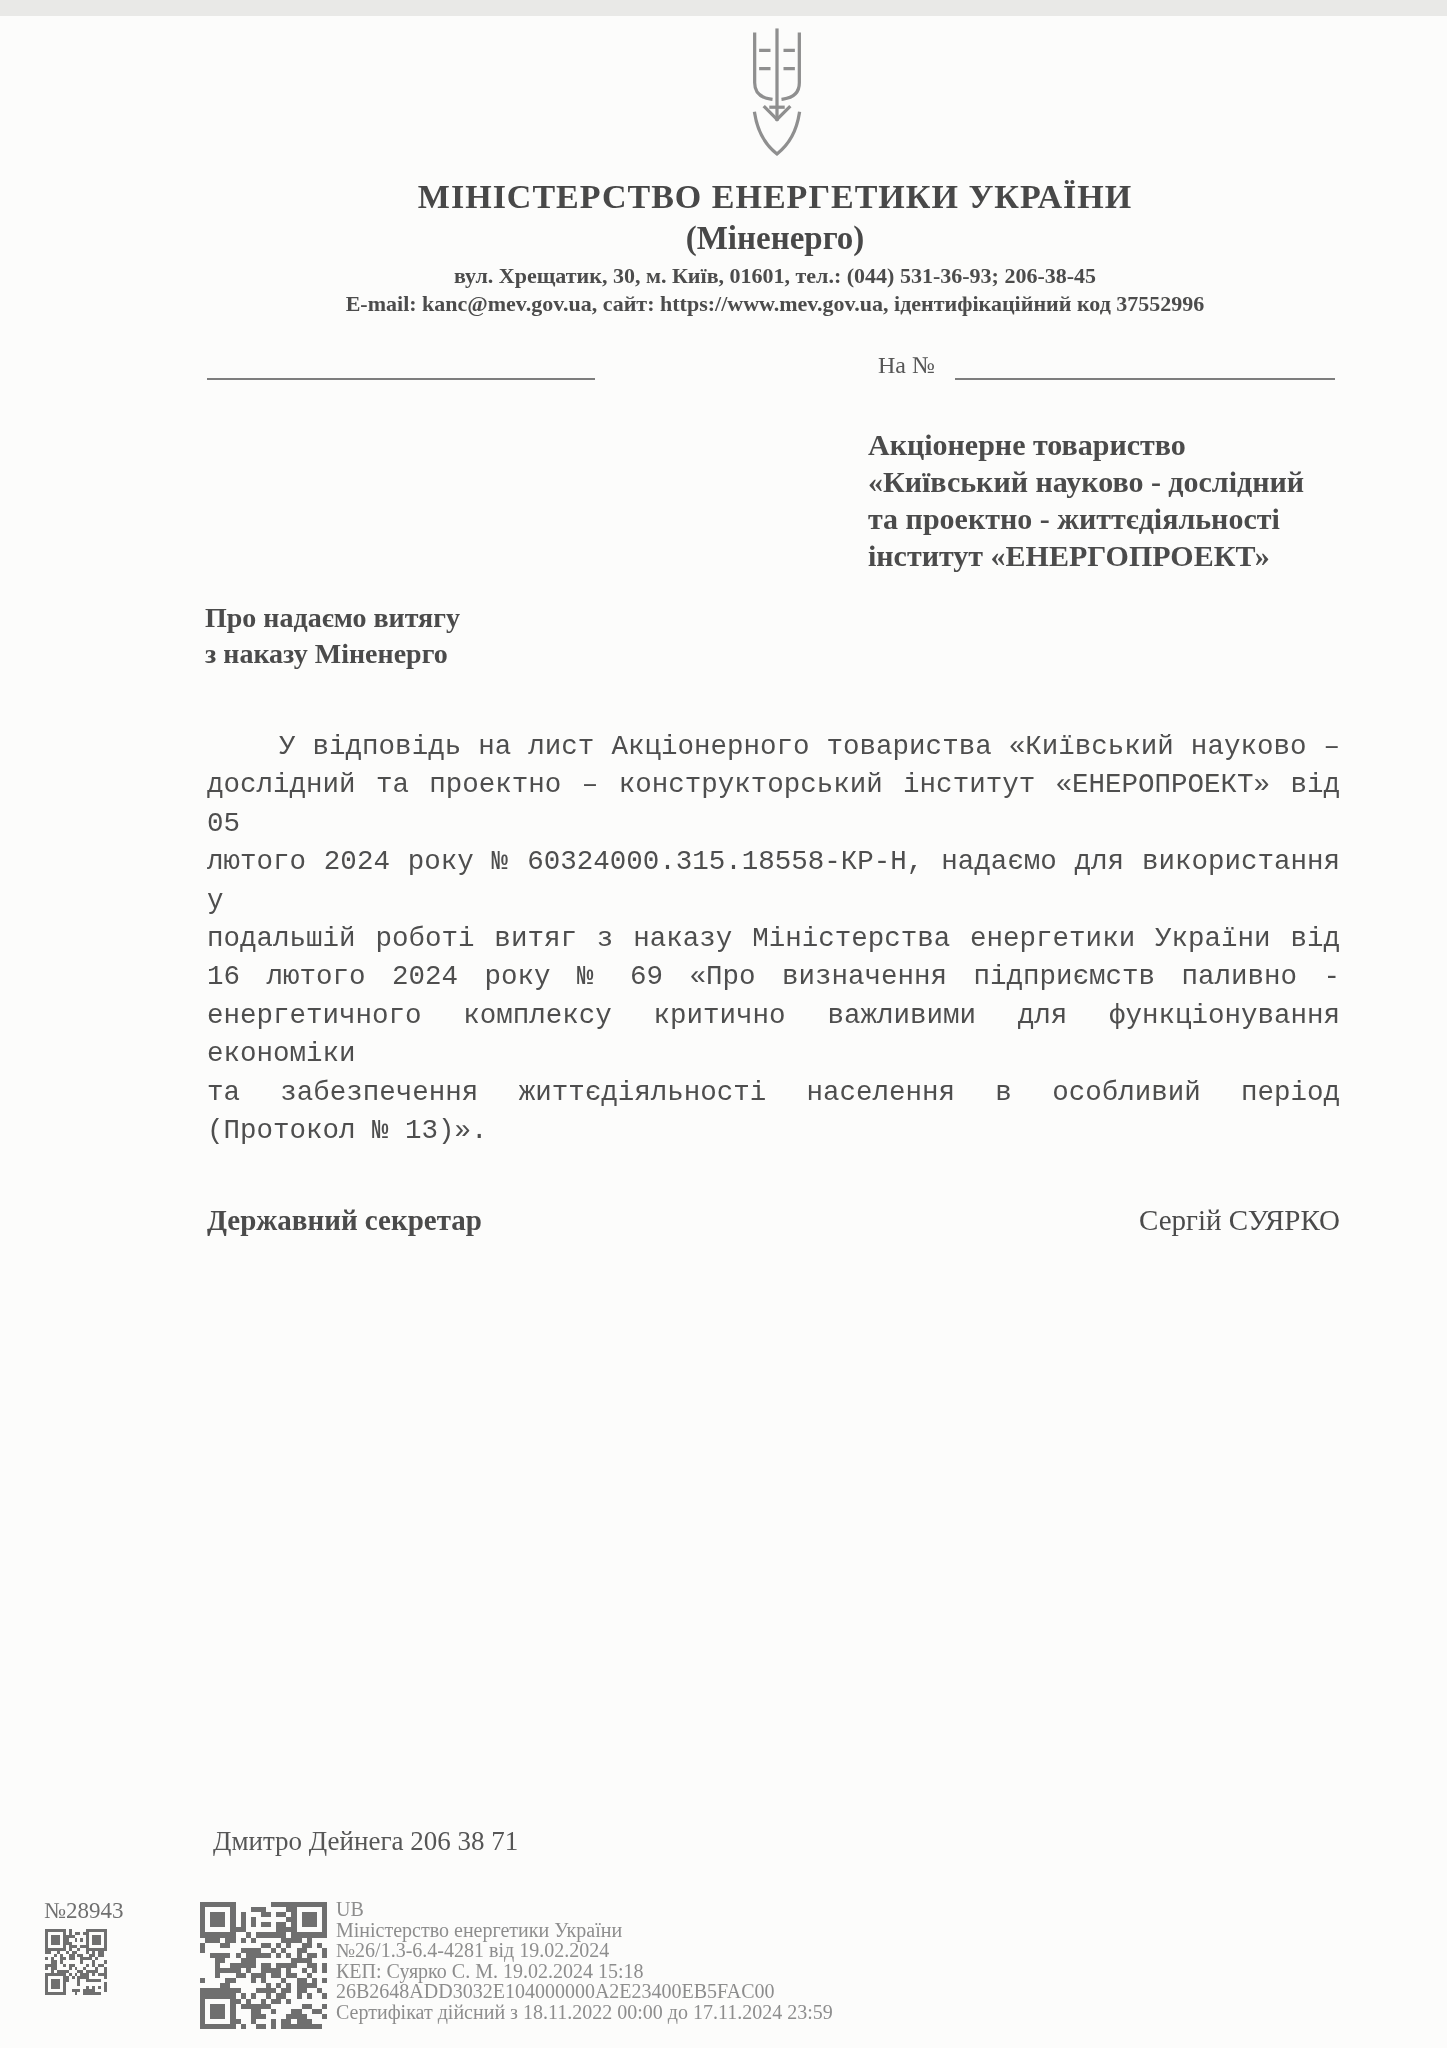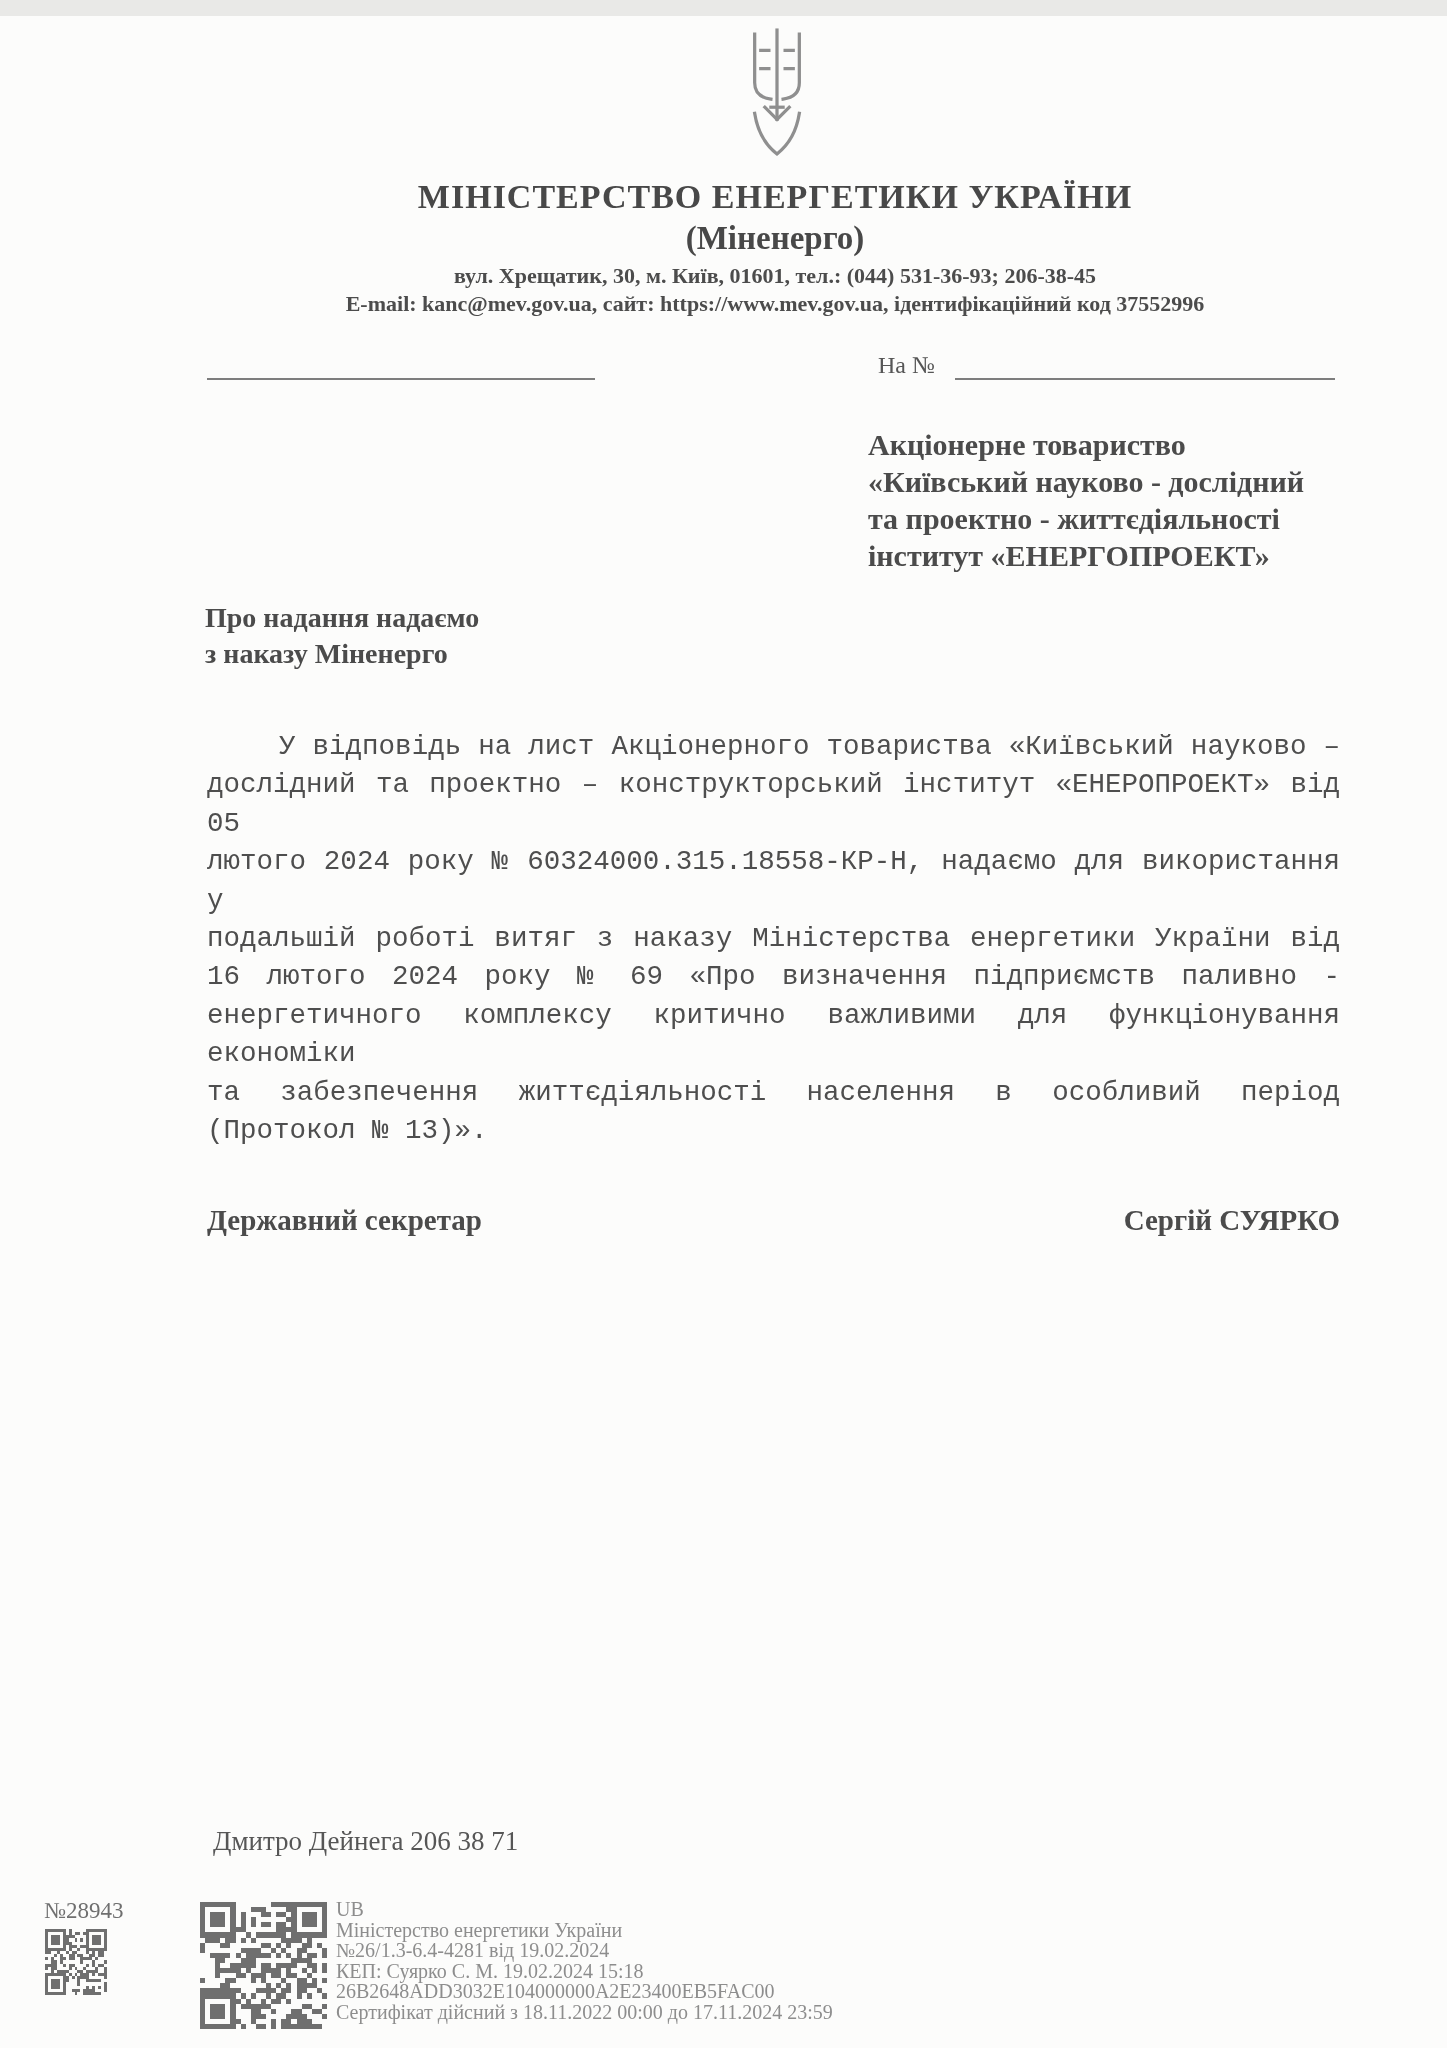--- a/index.html
+++ b/index.html
@@ -27,21 +27,21 @@
   .recipient{position:absolute;left:868px;top:410px;width:500px;font-size:30px;font-weight:bold;line-height:37px;color:#4b4b4b;}
   .subject{position:absolute;left:205px;top:584px;font-size:28px;font-weight:bold;line-height:36px;color:#4b4b4b;}
   
   .body-par{position:absolute;left:207px;top:712px;width:1133px;font-size:27.5px;font-family:Liberation Mono, monospace;}
   .body-line{display:block;text-align:justify;text-align-last:justify;line-height:38.4px;white-space:normal;}
   .body-line.first{text-indent:72px;}
   .body-line.last{text-align-last:left;}
   .attachment{position:absolute;left:207px;top:1068px;width:1180px;font-size:27.5px;line-height:38px;}
   
   .sig-position{position:absolute;left:207px;top:1188px;font-size:29px;font-weight:bold;color:#4b4b4b;}
-  .sig-name{position:absolute;left:840px;top:1188px;width:500px;text-align:right;font-size:29px;font-weight:bold;color:#4b4b4b;}
+  .sig-name{position:absolute;left:840px;top:1188px;width:500px;text-align:right;font-size:29px;font-weight:normal;color:#4b4b4b;}
   
   .executor{position:absolute;left:213px;top:1810px;font-size:27px;color:#565656;}
   .reg-number{position:absolute;left:44px;top:1882px;font-size:23px;color:#6f6f6f;}
   .stamp{position:absolute;left:336px;top:1883px;font-size:20px;line-height:20.5px;color:#8d8d8d;}
   .stamp div{white-space:nowrap;}
   
   [data-qr]{position:absolute;}
   [data-qr] i{position:absolute;background:#6f6f6f;}
   .qr-small{left:45px;top:1913px;width:62px;height:66px;}
   .qr-main{left:200px;top:1886px;width:127px;height:127px;}
@@ -77,21 +77,21 @@
   <div class="ref-line-right"></div>
 
   <div class="recipient">
     <div>Акціонерне товариство</div>
     <div>«Київський науково - дослідний</div>
     <div>та проектно - життєдіяльності</div>
     <div>інститут «ЕНЕРГОПРОЕКТ»</div>
   </div>
 
   <div class="subject">
-    <div>Про надання надаємо</div>
+    <div>Про надаємо витягу</div>
     <div>з наказу Міненерго</div>
   </div>
 
   <div class="body-par">
     <span class="body-line first">У відповідь на лист Акціонерного товариства «Київський науково –</span>
     <span class="body-line">дослідний та проектно – конструкторський інститут «ЕНЕРОПРОЕКТ» від 05</span>
     <span class="body-line">лютого 2024 року № 60324000.315.18558-КР-Н, надаємо для використання у</span>
     <span class="body-line">подальшій роботі витяг з наказу Міністерства енергетики України від</span>
     <span class="body-line">16 лютого 2024 року № 69 «Про визначення підприємств паливно -</span>
     <span class="body-line">енергетичного комплексу критично важливими для функціонування економіки</span>

